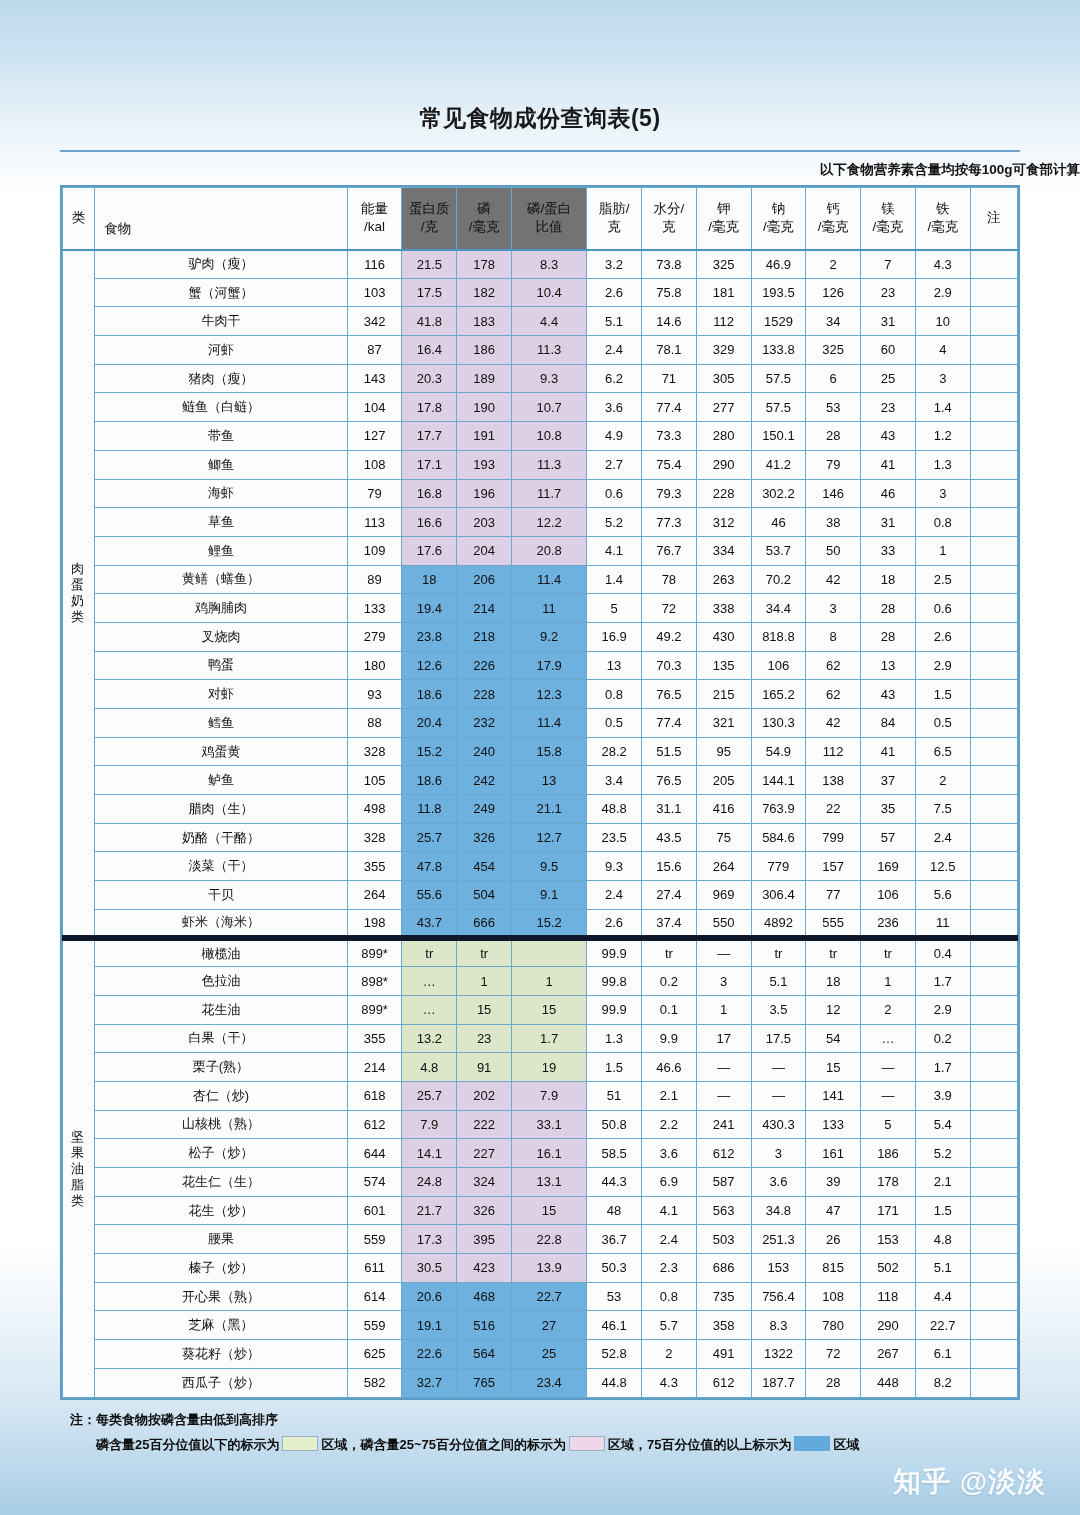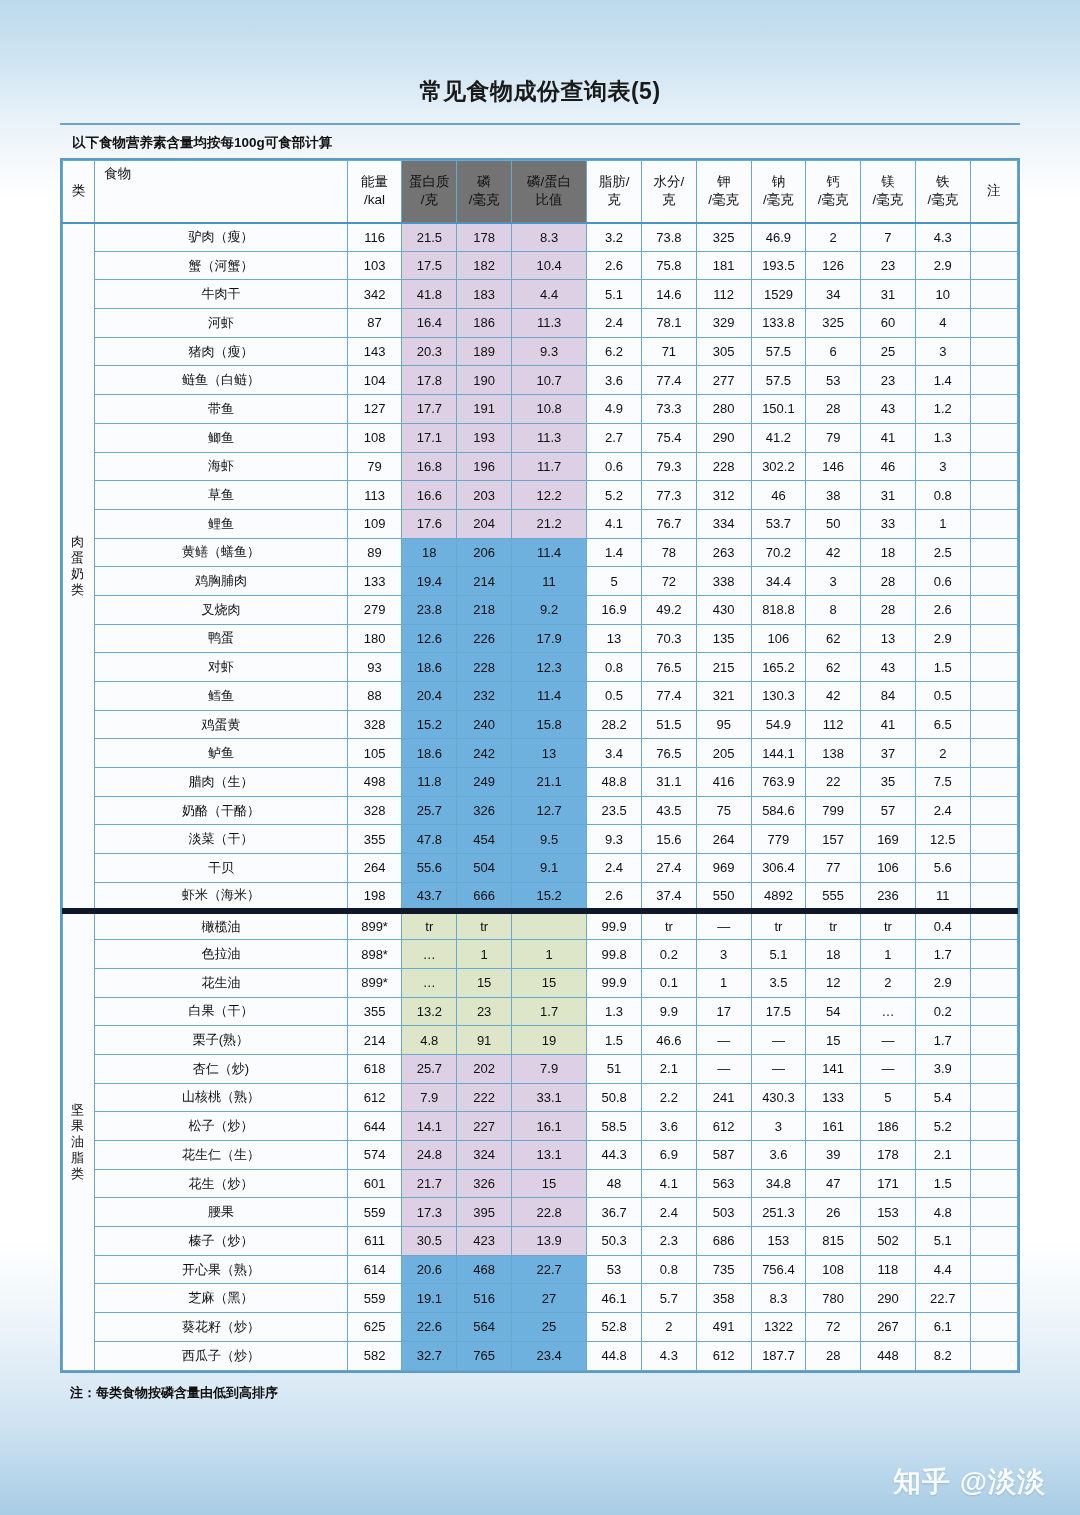--- a/index.html
+++ b/index.html
@@ -20,33 +20,34 @@
     position: relative;
     overflow: hidden;
   }
 
   
   .page-title {
     text-align: center;
     font-size: 23px;
     font-weight: bold;
     color: #1a1a1a;
-    padding-top: 76px;
+    padding-top: 103px;
     letter-spacing: 0.5px;
   }
   .title-rule {
     height: 2px;
     background: #6ba4c8;
     margin: 16px 60px 0 60px;
   }
   .subnote {
     font-size: 13.5px;
     color: #111;
     font-weight: bold;
     margin: 9px 0 6px 72px;
+    text-align: right;
   }
 
   
   .table-wrap {
     margin: 0 60px;
     border: 2px solid #5b9bc4;
     background: #fdfdfd;
   }
   table.nutri {
     border-collapse: collapse;
@@ -149,21 +150,21 @@
 
 <div class="page-title">常见食物成份查询表(5)</div>
 <div class="title-rule"></div>
 <div class="subnote">以下食物营养素含量均按每100g可食部计算</div>
 
 <div class="table-wrap">
   <table class="nutri">
     <thead>
       <tr id="hdr-row">
           <th class="h-cat">类</th>
-          <th class="h-food" style="text-align: left; padding-left: 9px; vertical-align: top; padding-top: 4px;">食物</th>
+          <th class="h-food" style="text-align: left; padding-left: 9px; vertical-align: top; padding-top: 32px;">食物</th>
           <th class="h-num">能量<br>/kal</th>
           <th class="h-num hl">蛋白质<br>/克</th>
           <th class="h-num hl">磷<br>/毫克</th>
           <th class="h-pp hl">磷/蛋白<br>比值</th>
           <th class="h-num">脂肪/<br>克</th>
           <th class="h-num">水分/<br>克</th>
           <th class="h-num">钾<br>/毫克</th>
           <th class="h-num">钠<br>/毫克</th>
           <th class="h-num">钙<br>/毫克</th>
           <th class="h-num">镁<br>/毫克</th>
@@ -326,21 +327,21 @@
           <td>38</td>
           <td>31</td>
           <td>0.8</td>
           <td class="note"></td>
         </tr>
         <tr>
           <td class="food">鲤鱼</td>
           <td>109</td>
           <td class="t-mid">17.6</td>
           <td class="t-mid">204</td>
-          <td class="t-mid">21.2</td>
+          <td class="t-mid">20.8</td>
           <td>4.1</td>
           <td>76.7</td>
           <td>334</td>
           <td>53.7</td>
           <td>50</td>
           <td>33</td>
           <td>1</td>
           <td class="note"></td>
         </tr>
         <tr>
@@ -784,15 +785,18 @@
           <td>448</td>
           <td>8.2</td>
           <td class="note"></td>
         </tr>
       </tbody>
   </table>
 </div>
 
 <div class="notes">
   <div class="l1">注：每类食物按磷含量由低到高排序</div>
+  <div class="l2">
+    <span>磷含量25百分位值以下的标示为</span><span class="swatch sw-low"></span><span>区域，磷含量25~75百分位值之间的标示为</span><span class="swatch sw-mid"></span><span>区域，75百分位值的以上标示为</span><span class="swatch sw-high"></span><span>区域</span>
+  </div>
 </div>
 
 <div class="watermark">知乎 @淡淡</div>
 
 </body></html>

